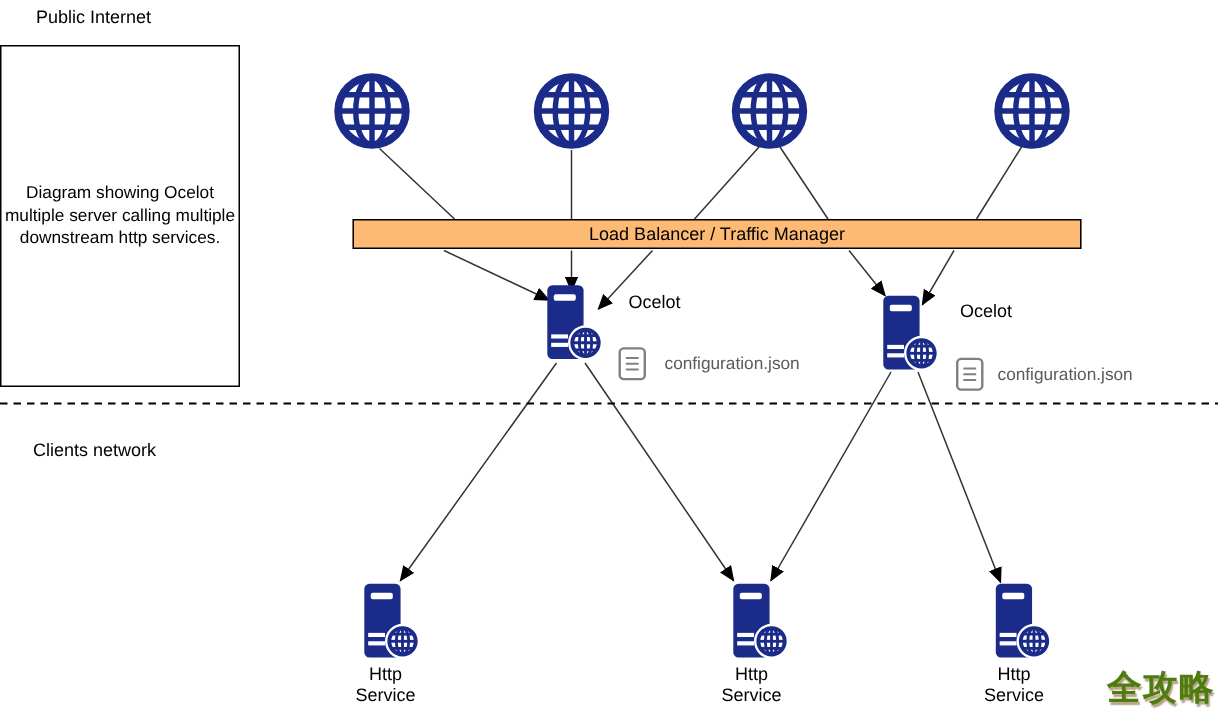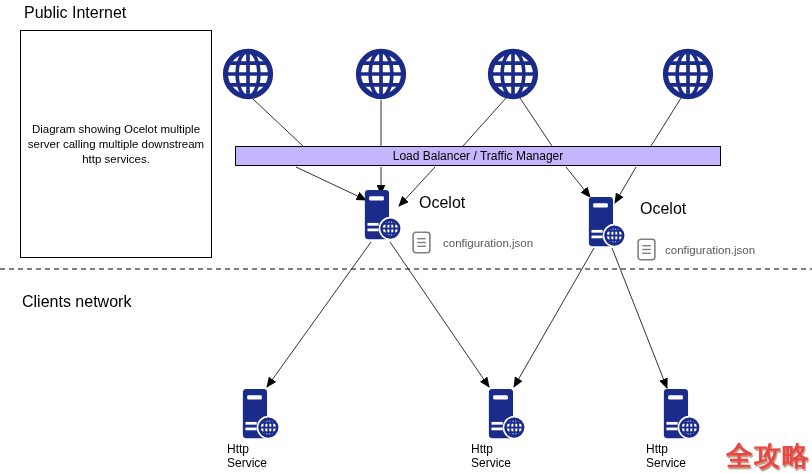--- a/index.html
+++ b/index.html
@@ -1,36 +1,36 @@
 <!DOCTYPE html>
 <html><head>
 <meta charset="utf-8">
 <style>
   html,body{margin:0;padding:0;background:#fff;}
   #canvas{
     position:relative;width:812px;height:474px;background:#ffffff;overflow:hidden;
     font-family:"Liberation Sans","DejaVu Sans",sans-serif;color:#000;
   }
   .abs{position:absolute;}
-  .lbl{font-size:16px;white-space:nowrap;}
+  .lbl{font-size:12px;white-space:nowrap;}
   #connectors{position:absolute;left:0;top:0;width:812px;height:474px;}
   .note-box{
-    left:20px;top:30px;width:192px;height:228px;border:1.5px solid #000;
+    left:0;top:30px;width:160px;height:228px;border:1.5px solid #000;
     display:flex;align-items:center;justify-content:center;box-sizing:border-box;
   }
   .note-text{font-size:11.5px;line-height:15px;text-align:center;width:100%;}
   .lb-box{
-    left:235px;top:146px;width:486px;height:20px;border:1px solid #000;background:#c4b5fd;
+    left:235px;top:146px;width:486px;height:20px;border:1px solid #000;background:#fdba74;
     display:flex;align-items:center;justify-content:center;box-sizing:border-box;
   }
   .lb-box span{font-size:12px;}
-  .svc-label{font-size:12px;line-height:14px;width:60px;top:442px;}
+  .svc-label{font-size:12px;line-height:14px;text-align:center;width:60px;top:442px;}
   .cfg-label{font-size:11.5px;color:#5a5a5a;white-space:nowrap;}
   .watermark{
-    right:2px;bottom:0px;font-size:27px;font-weight:bold;color:#ef4444;
+    right:2px;bottom:0px;font-size:23px;font-weight:bold;color:#4d7c0f;
     text-shadow:1px 2px 1px rgba(122,82,30,.55);letter-spacing:1px;
   }
   .icon-svg{display:block;}
 </style>
 </head>
 <body>
 
 <div id="canvas">
 
   <svg width="0" height="0" style="position:absolute" aria-hidden="true">

